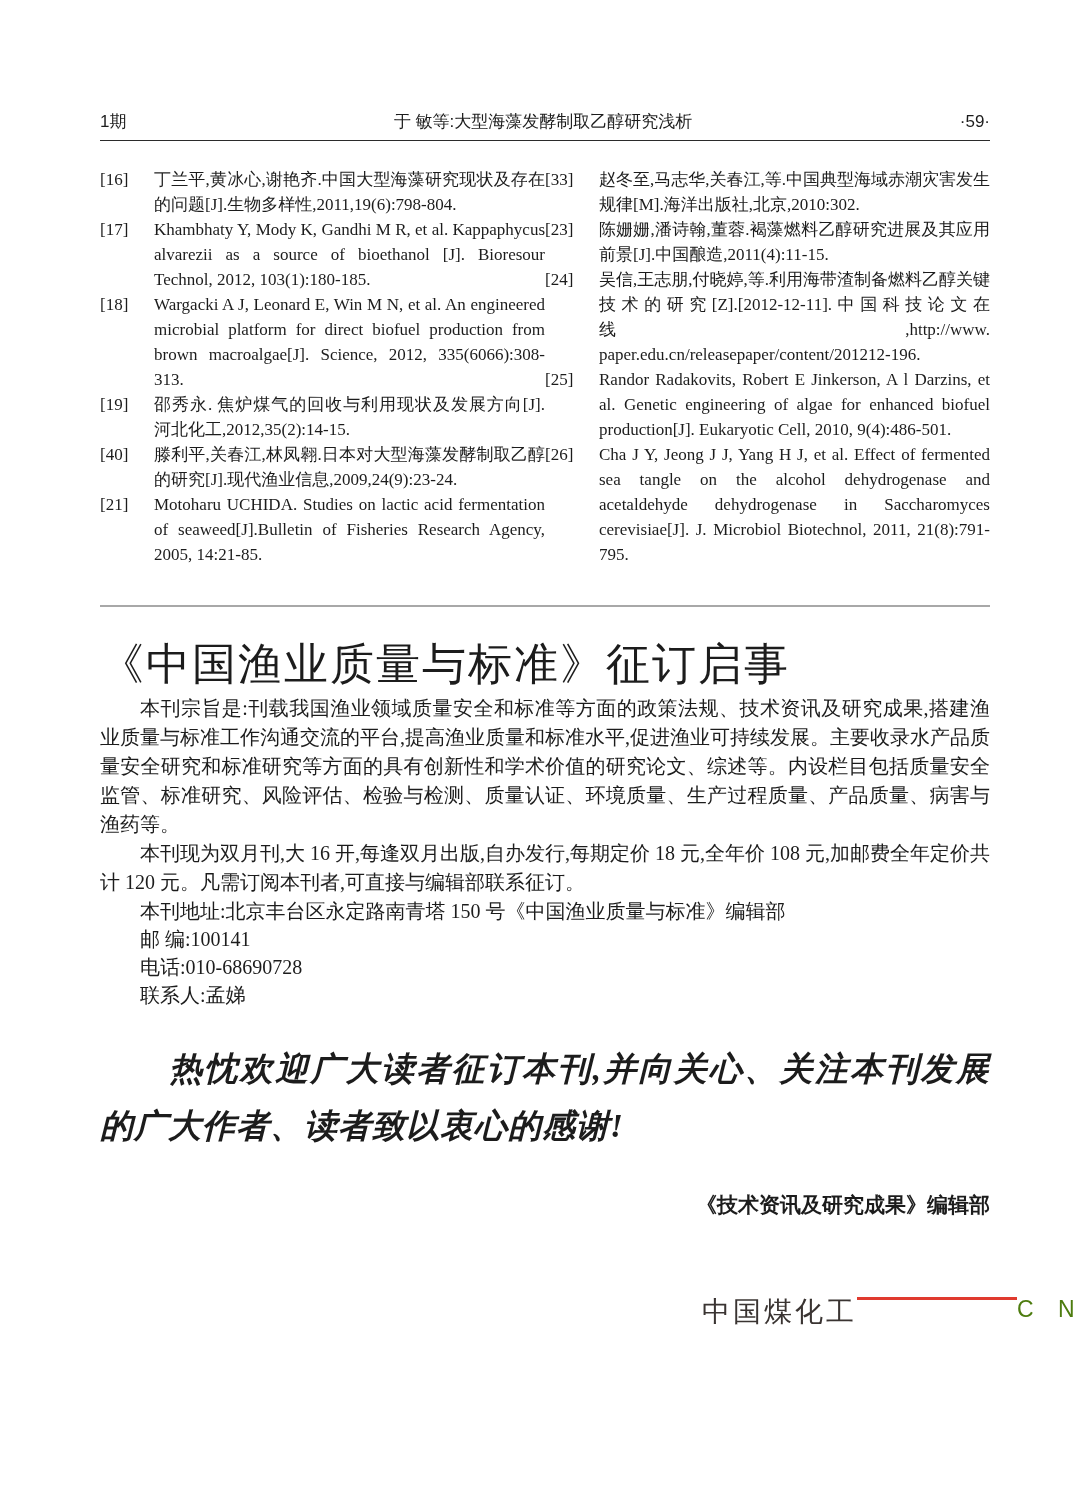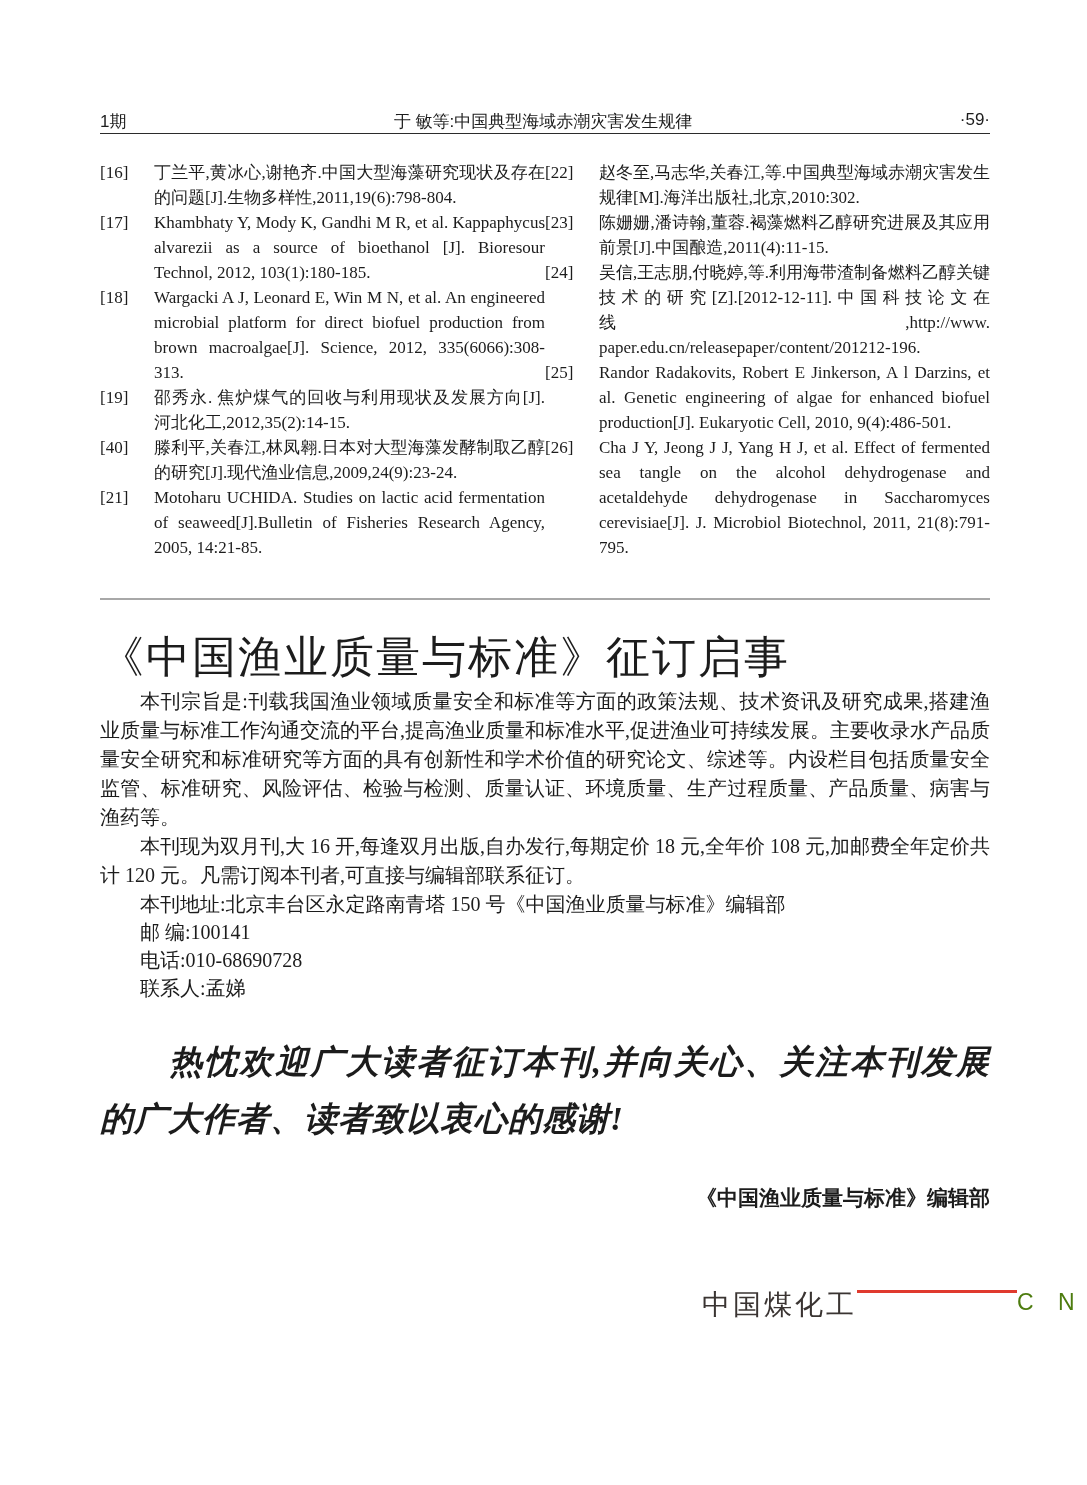--- a/index.html
+++ b/index.html
@@ -13,23 +13,24 @@
     padding: 110px 97px 0 100px;
     overflow: hidden;
     color: #1c1c1c;
     font-family: "Liberation Serif", "DejaVu Serif", serif;
   }
 
   
   .header {
     display: flex;
     justify-content: space-between;
-    align-items: flex-start;
+    align-items: center;
     font-family: "Liberation Sans", "DejaVu Sans", sans-serif;
     font-size: 17px;
+    padding-bottom: 7px;
     border-bottom: 1.5px solid #2b2b2b;
   }
   .header .mid { text-align: center; flex: 1; }
 
   
   .refs {
     display: flex;
     margin-top: 26px;
     font-size: 17px;
     line-height: 25px;
@@ -119,21 +120,21 @@
     white-space: nowrap;
   }
 </style>
 </head>
 <body>
 
 <div class="page">
 
   <header class="header">
     <span>1期</span>
-    <span class="mid">于 敏等:中国典型海域赤潮灾害发生规律</span>
+    <span class="mid">于 敏等:大型海藻发酵制取乙醇研究浅析</span>
     <span>·59·</span>
   </header>
 
   <section class="refs">
     <div class="col">
       <div class="ref">
         <span class="ref-id">[16]</span>
         <span class="ref-text">丁兰平,黄冰心,谢艳齐.中国大型海藻研究现状及存在的问题[J].生物多样性,2011,19(6):798-804.</span>
       </div>
       <div class="ref">
@@ -152,21 +153,21 @@
         <span class="ref-id">[40]</span>
         <span class="ref-text">滕利平,关春江,林凤翱.日本对大型海藻发酵制取乙醇的研究[J].现代渔业信息,2009,24(9):23-24.</span>
       </div>
       <div class="ref">
         <span class="ref-id">[21]</span>
         <span class="ref-text">Motoharu UCHIDA. Studies on lactic acid fermentation of seaweed[J].Bulletin of Fisheries Research Agency, 2005, 14:21-85.</span>
       </div>
     </div>
     <div class="col">
       <div class="ref">
-        <span class="ref-id">[22]</span>
+        <span class="ref-id">[33]</span>
         <span class="ref-text">赵冬至,马志华,关春江,等.中国典型海域赤潮灾害发生规律[M].海洋出版社,北京,2010:302.</span>
       </div>
       <div class="ref">
         <span class="ref-id">[23]</span>
         <span class="ref-text">陈姗姗,潘诗翰,董蓉.褐藻燃料乙醇研究进展及其应用前景[J].中国酿造,2011(4):11-15.</span>
       </div>
       <div class="ref">
         <span class="ref-id">[24]</span>
         <span class="ref-text">吴信,王志朋,付晓婷,等.利用海带渣制备燃料乙醇关键技术的研究[Z].[2012-12-11].中国科技论文在线,http://www. paper.edu.cn/releasepaper/content/201212-196.</span>
       </div>
@@ -188,21 +189,21 @@
   <p class="body-p">本刊宗旨是:刊载我国渔业领域质量安全和标准等方面的政策法规、技术资讯及研究成果,搭建渔业质量与标准工作沟通交流的平台,提高渔业质量和标准水平,促进渔业可持续发展。主要收录水产品质量安全研究和标准研究等方面的具有创新性和学术价值的研究论文、综述等。内设栏目包括质量安全监管、标准研究、风险评估、检验与检测、质量认证、环境质量、生产过程质量、产品质量、病害与渔药等。</p>
   <p class="body-p">本刊现为双月刊,大 16 开,每逢双月出版,自办发行,每期定价 18 元,全年价 108 元,加邮费全年定价共计 120 元。凡需订阅本刊者,可直接与编辑部联系征订。</p>
 
   <p class="contact-p">本刊地址:北京丰台区永定路南青塔 150 号《中国渔业质量与标准》编辑部</p>
   <p class="contact-p">邮 编:100141</p>
   <p class="contact-p">电话:010-68690728</p>
   <p class="contact-p">联系人:孟娣</p>
 
   <p class="thanks">热忱欢迎广大读者征订本刊,并向关心、关注本刊发展的广大作者、读者致以衷心的感谢!</p>
 
-  <p class="signature">《中国渔业质量与标准》编辑部</p>
+  <p class="signature">《技术资讯及研究成果》编辑部</p>
 
   <div class="logo">
     <svg class="logo-mark" width="88" height="56" viewBox="0 0 88 56" xmlns="http://www.w3.org/2000/svg">
       <g fill="#E03A2E">
         <rect x="0" y="0" width="63" height="9"></rect>
         <rect x="0" y="9" width="9" height="45"></rect>
         <polygon points="12,9 17,9 25,19 33,9 38,9 29.5,23 29.5,54 20.5,54 20.5,23"></polygon>
         <rect x="38" y="9" width="9" height="45"></rect>
         <rect x="52" y="9" width="9" height="45"></rect>
         <rect x="52" y="25" width="28" height="9"></rect>

